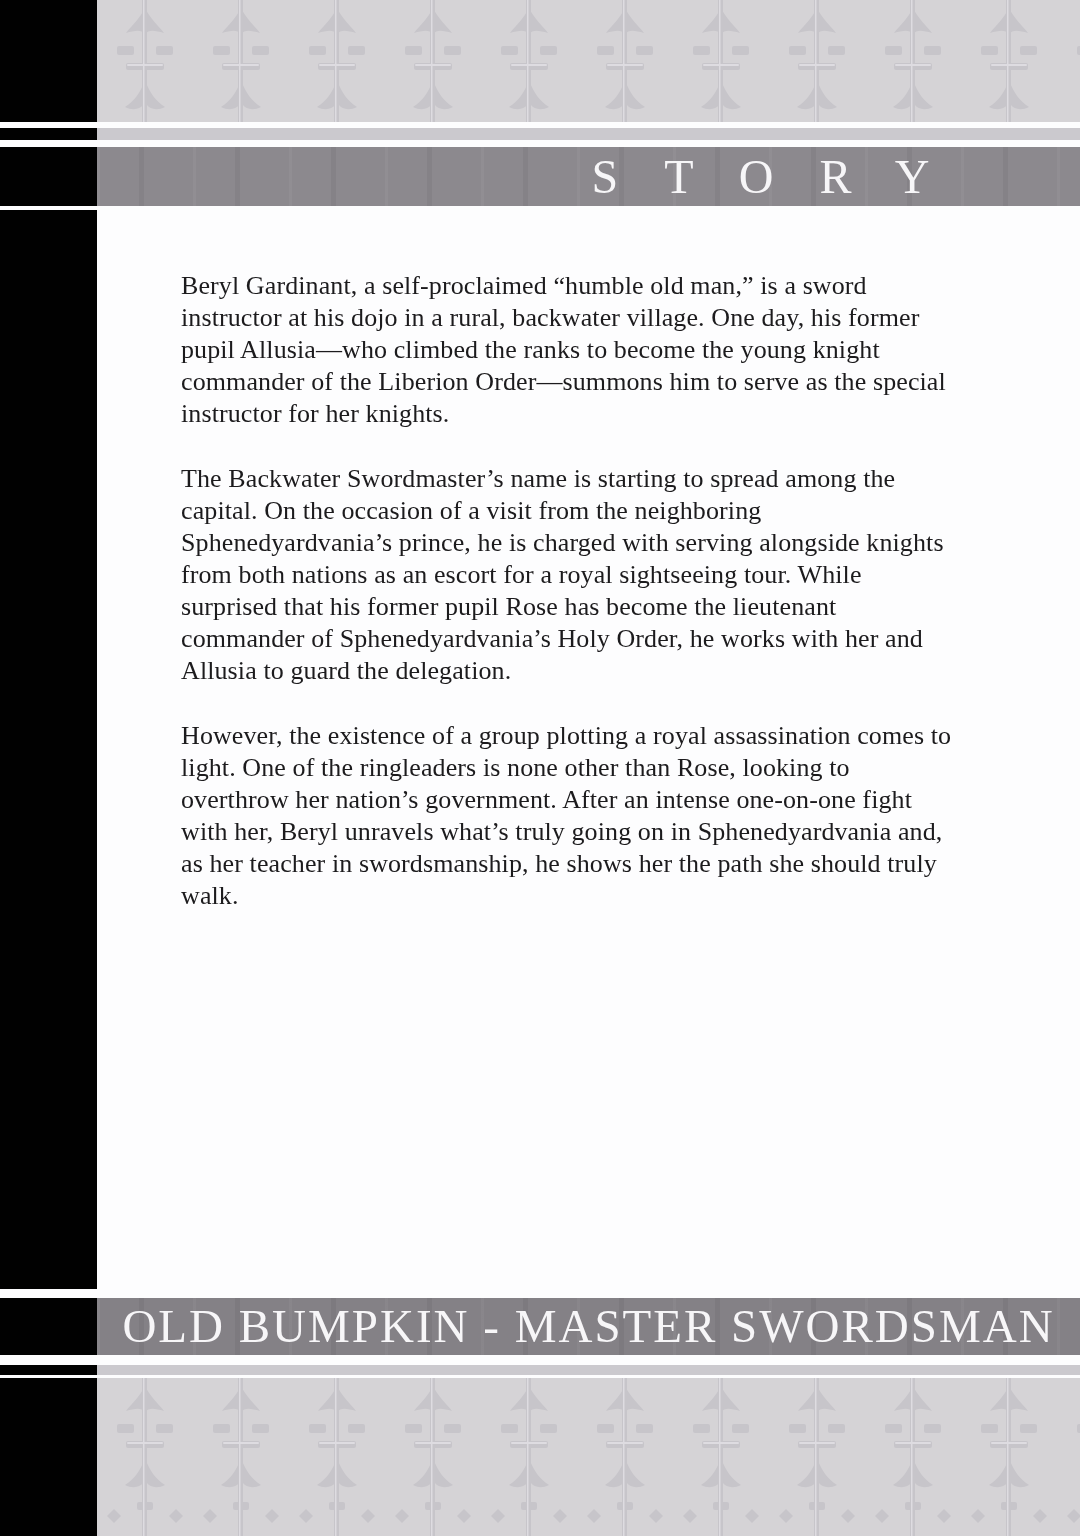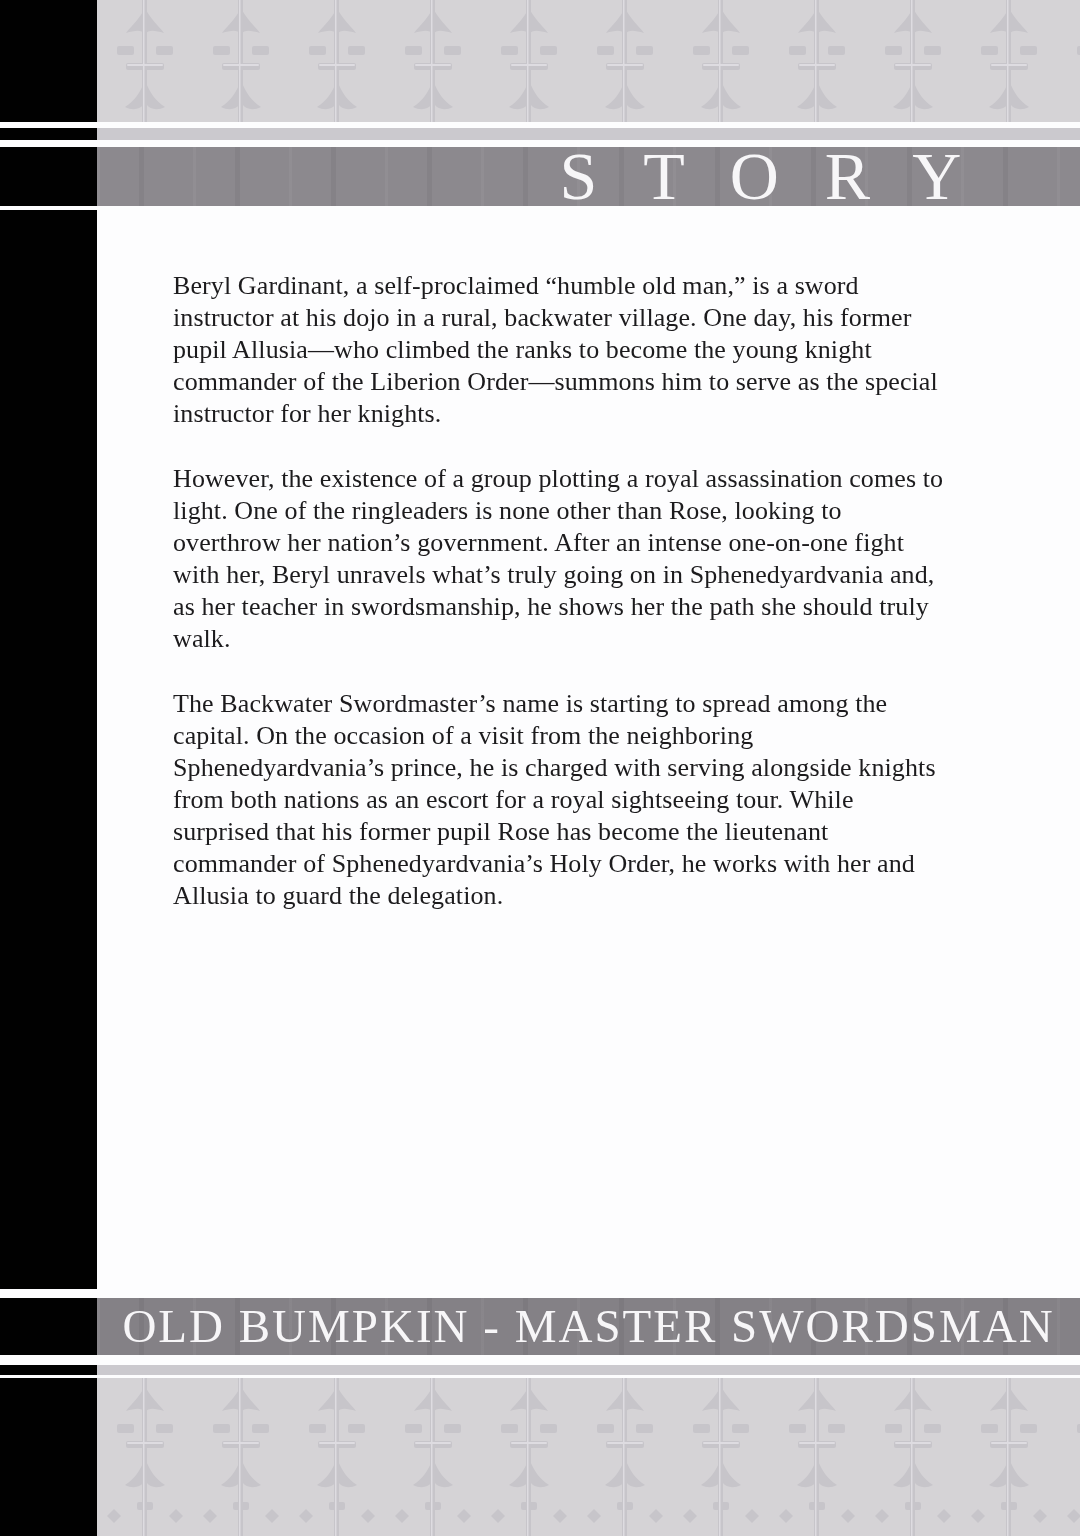--- a/index.html
+++ b/index.html
@@ -46,21 +46,21 @@
       rgba(255,255,255,0.04) 0 3px,
       rgba(0,0,0,0) 3px 42px,
       rgba(0,0,0,0.055) 42px 47px,
       rgba(0,0,0,0) 47px 96px);
   }
 
   .story-heading{
     display:block;
     padding-left:390px;
     text-align:center;
-    font-size:68px;
+    font-size:48px;
     line-height:59px;
     letter-spacing:46px;
     color:#f7f6f8;
     white-space:nowrap;
   }
   .book-title{
     display:block;
     text-align:center;
     font-size:47px;
     line-height:57px;
@@ -68,21 +68,21 @@
     color:#f7f6f8;
     white-space:nowrap;
   }
 
   .content-fill{background:#fdfdfe;}
   .synopsis{
     padding:60px 0 0 76px;
     width:905px;
   }
   .synopsis p{
-    margin:0 0 33px 0;
+    margin:0 0 33px 8px;
     font-size:26px;
     line-height:32px;
     letter-spacing:0.1px;
     color:#1c1b1d;
     white-space:pre;
   }
 </style>
 </head>
 <body>
 
@@ -137,33 +137,33 @@
 
   <div class="row h-content">
     <div class="bar"></div>
     <div class="fill content-fill">
       <div class="synopsis">
         <p>Beryl Gardinant, a self-proclaimed “humble old man,” is a sword
 instructor at his dojo in a rural, backwater village. One day, his former
 pupil Allusia—who climbed the ranks to become the young knight
 commander of the Liberion Order—summons him to serve as the special
 instructor for her knights.</p>
-        <p>However, the existence of a group plotting a royal assassination comes to
-light. One of the ringleaders is none other than Rose, looking to
-overthrow her nation’s government. After an intense one-on-one fight
-with her, Beryl unravels what’s truly going on in Sphenedyardvania and,
-as her teacher in swordsmanship, he shows her the path she should truly
-walk.</p>
         <p>The Backwater Swordmaster’s name is starting to spread among the
 capital. On the occasion of a visit from the neighboring
 Sphenedyardvania’s prince, he is charged with serving alongside knights
 from both nations as an escort for a royal sightseeing tour. While
 surprised that his former pupil Rose has become the lieutenant
 commander of Sphenedyardvania’s Holy Order, he works with her and
 Allusia to guard the delegation.</p>
+        <p>However, the existence of a group plotting a royal assassination comes to
+light. One of the ringleaders is none other than Rose, looking to
+overthrow her nation’s government. After an intense one-on-one fight
+with her, Beryl unravels what’s truly going on in Sphenedyardvania and,
+as her teacher in swordsmanship, he shows her the path she should truly
+walk.</p>
       </div>
     </div>
   </div>
 
   <div class="row h-w4"></div>
 
   <div class="row h-banner2">
     <div class="bar"></div>
     <div class="fill banner2-fill">
       <span class="book-title">OLD BUMPKIN - MASTER SWORDSMAN</span>

